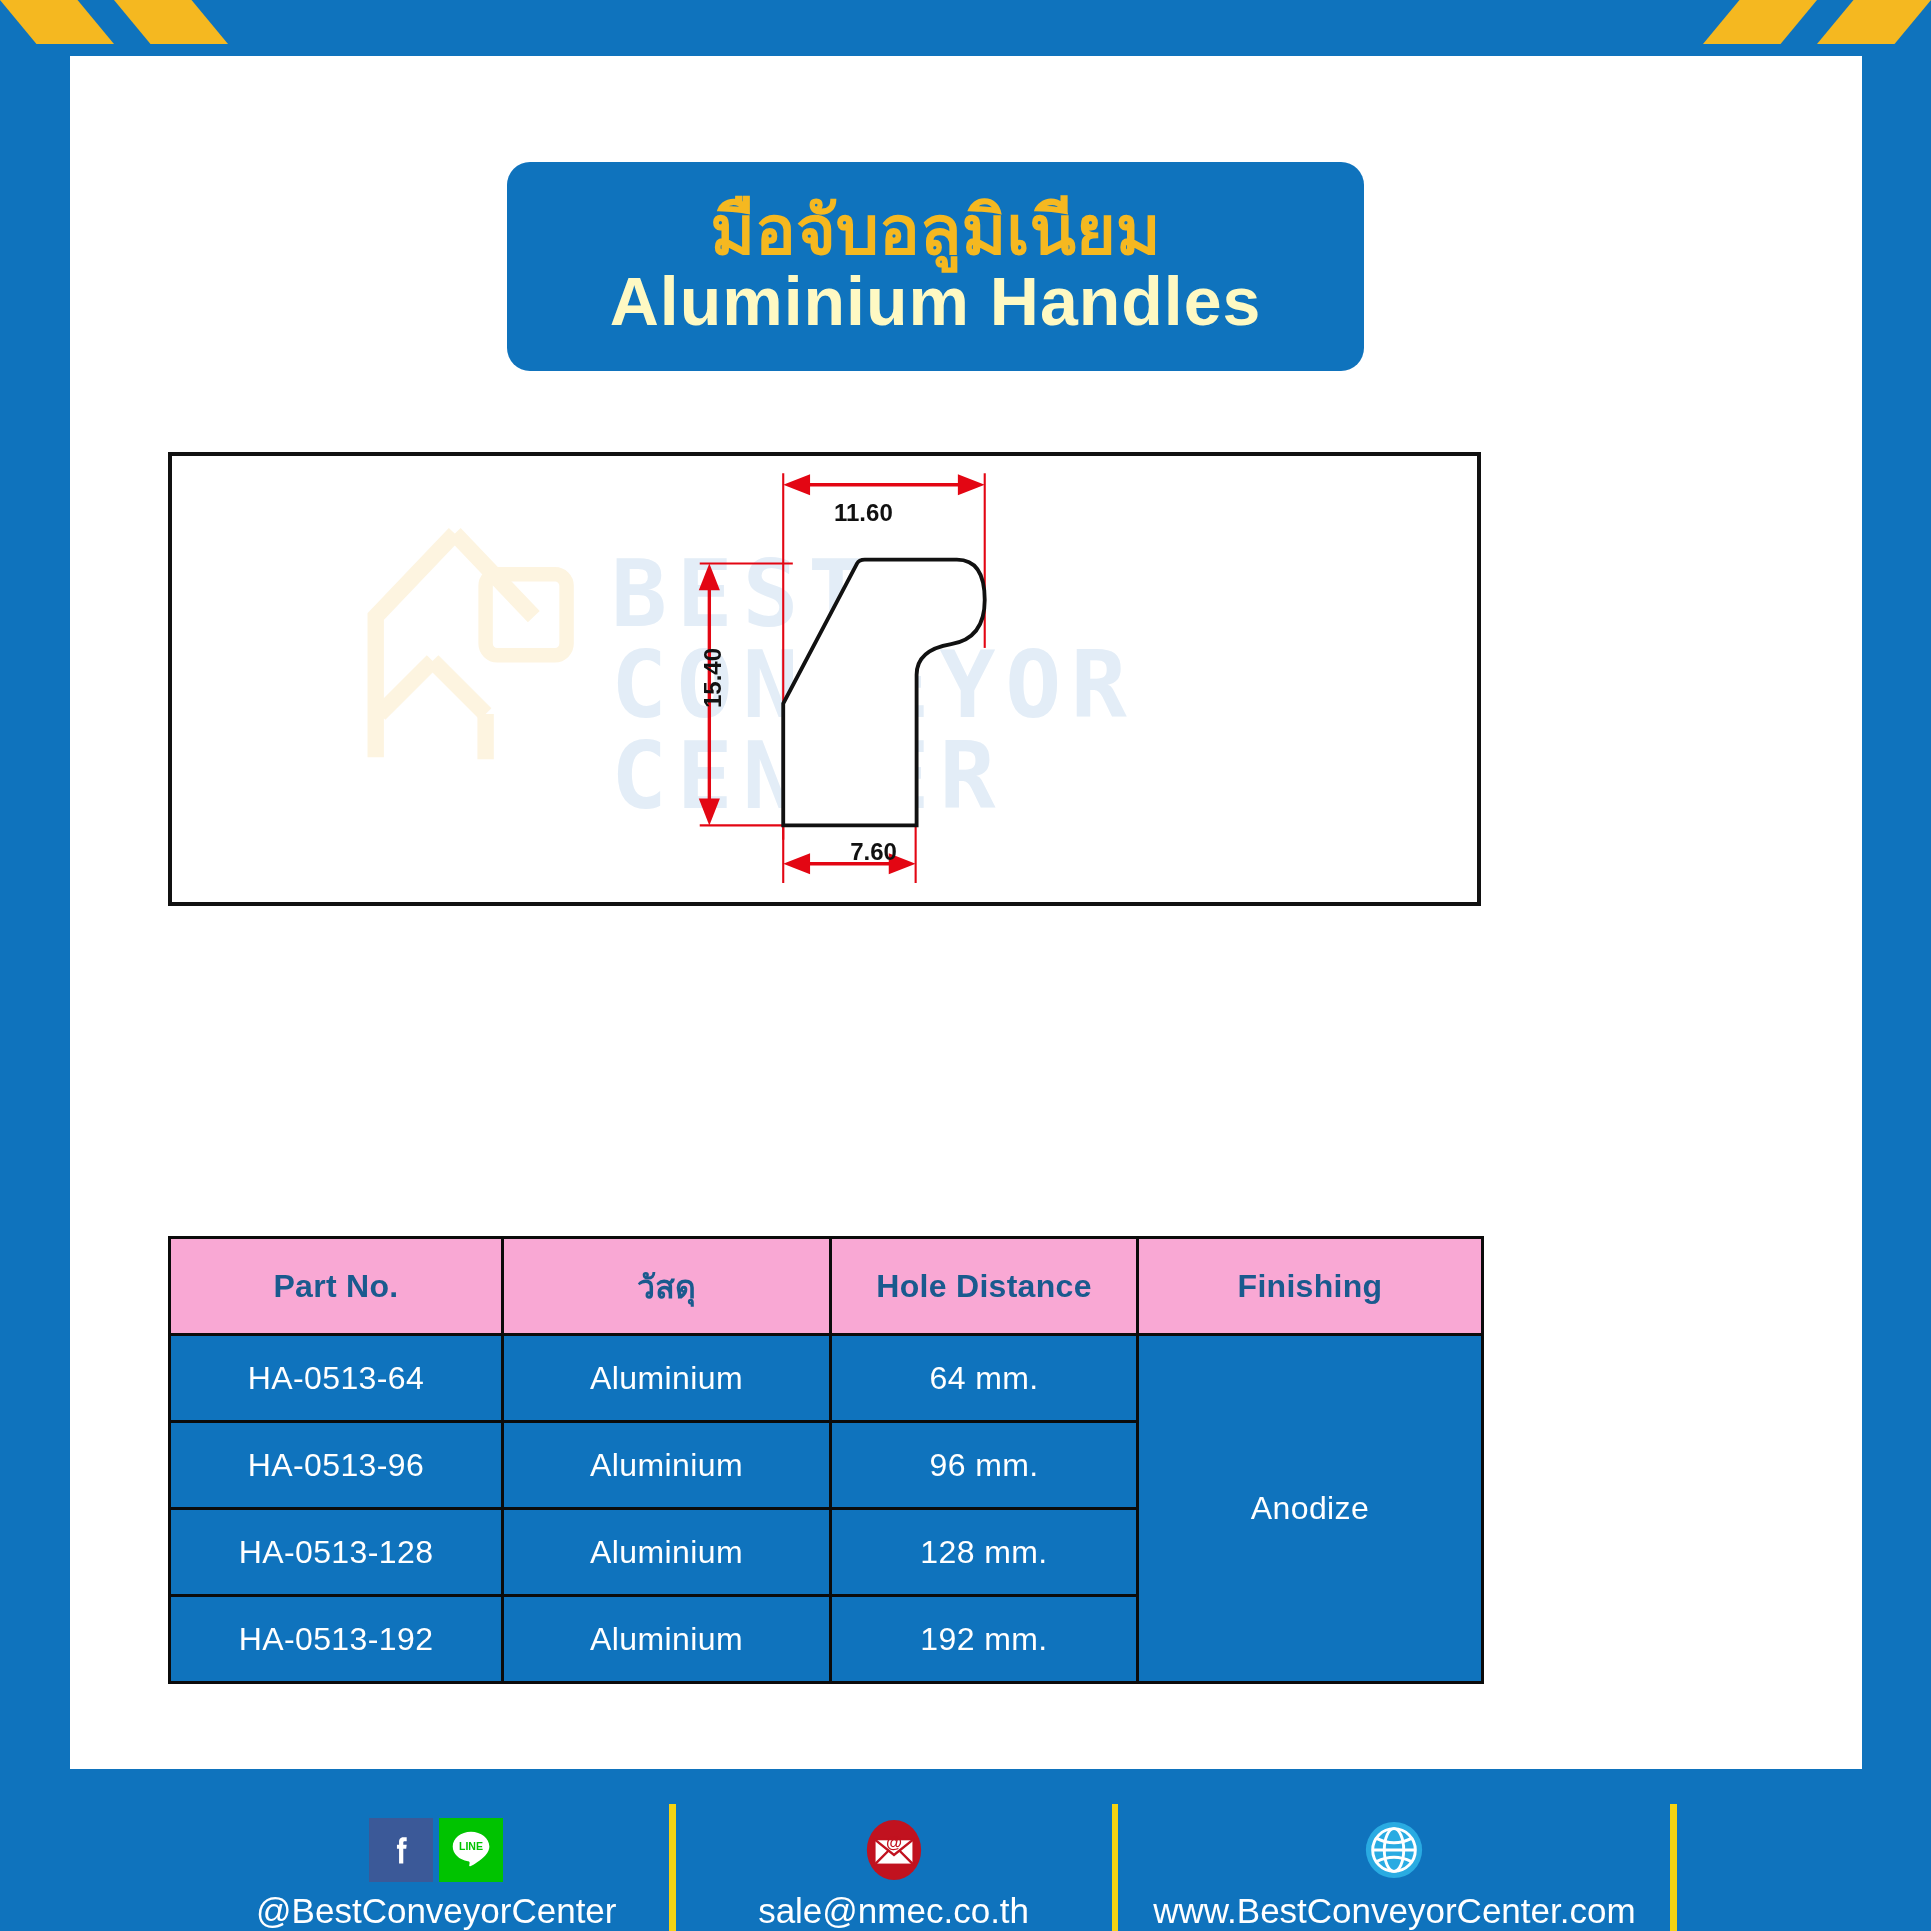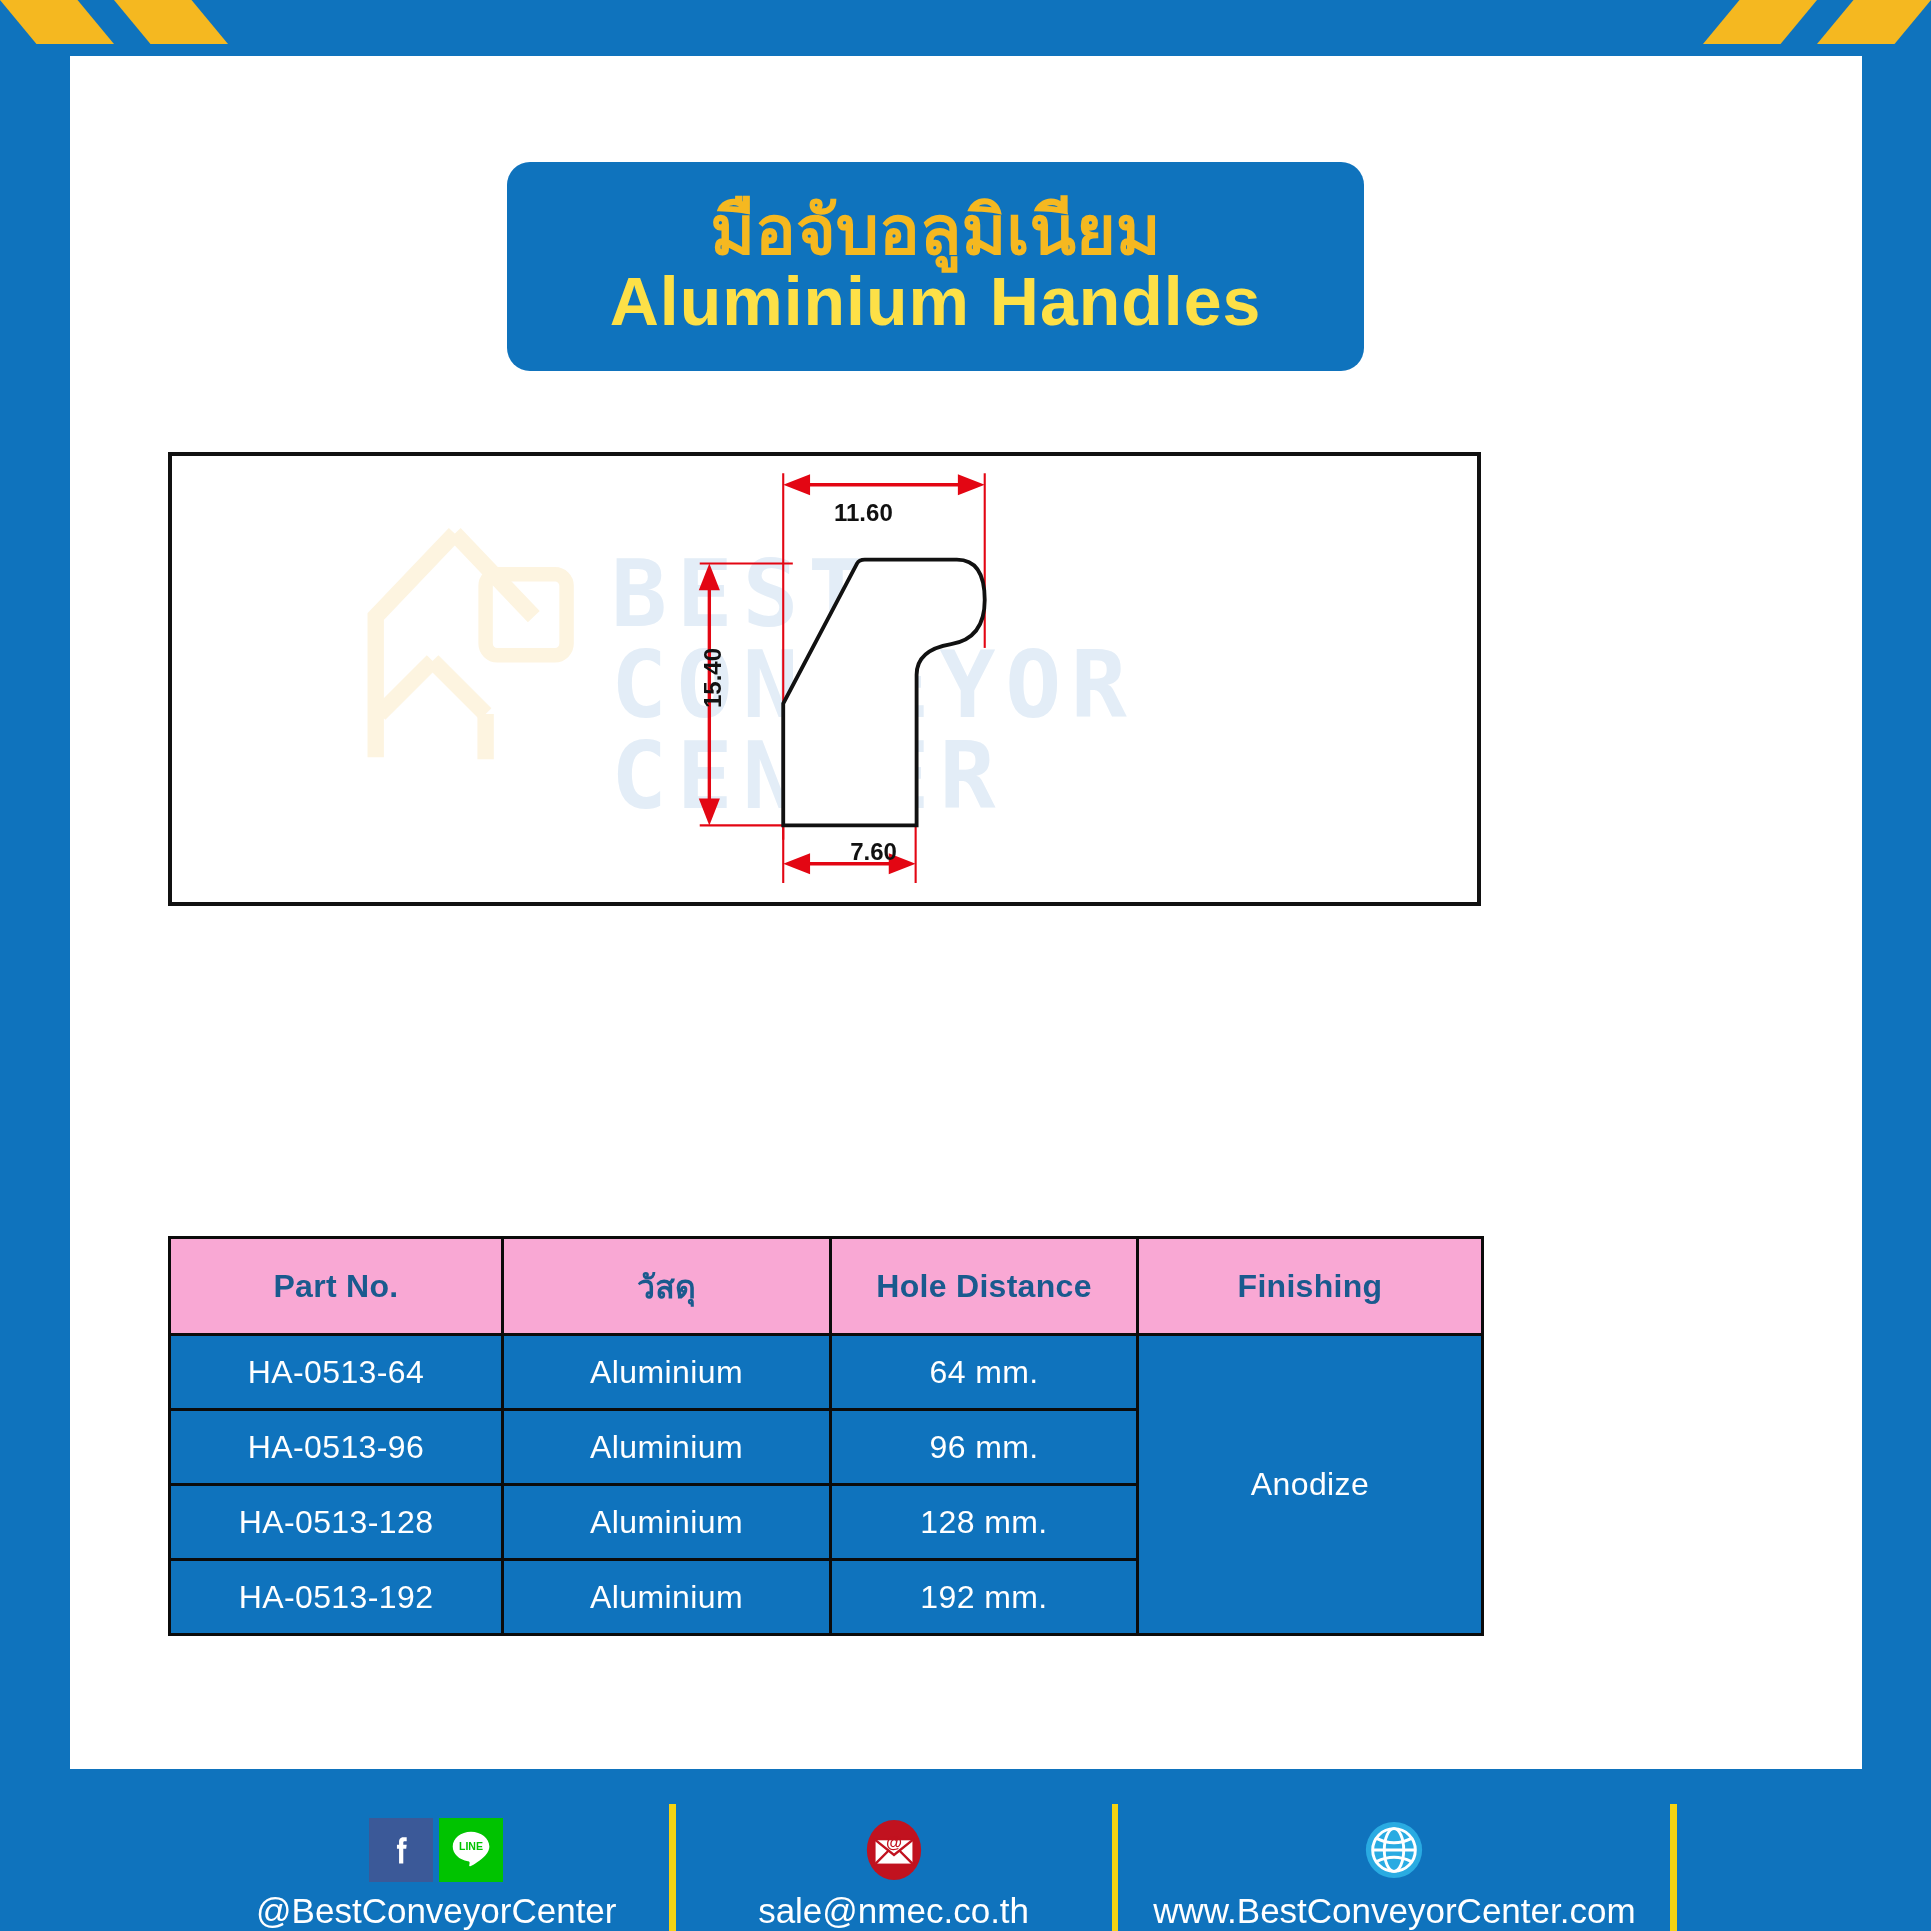--- a/index.html
+++ b/index.html
@@ -68,21 +68,21 @@
   }
   #title-th {
     color: #f5b820;
     font-size: 68px;
     font-weight: 700;
     line-height: 1.0;
     letter-spacing: 0px;
     white-space: nowrap;
   }
   #title-en {
-    color: #fde047;
+    color: #fef9c3;
     font-size: 68px;
     font-weight: 700;
     line-height: 1.05;
     letter-spacing: 1px;
     white-space: nowrap;
   }
 
   
   #drawing-panel {
     position: absolute;
@@ -143,21 +143,21 @@
     font-size: 32px;
     font-weight: 700;
     height: 97px;
     letter-spacing: 0.3px;
   }
   #spec-table tbody td {
     background: #0f73bd;
     color: #ffffff;
     font-size: 32px;
     font-weight: 400;
-    height: 75px;
+    height: 87px;
     letter-spacing: 0.4px;
   }
   #spec-table td.finishing-cell { font-size: 32px; }
 
   
   #footer {
     position: absolute;
     left: 0;
     bottom: 0;
     width: 1931px;

